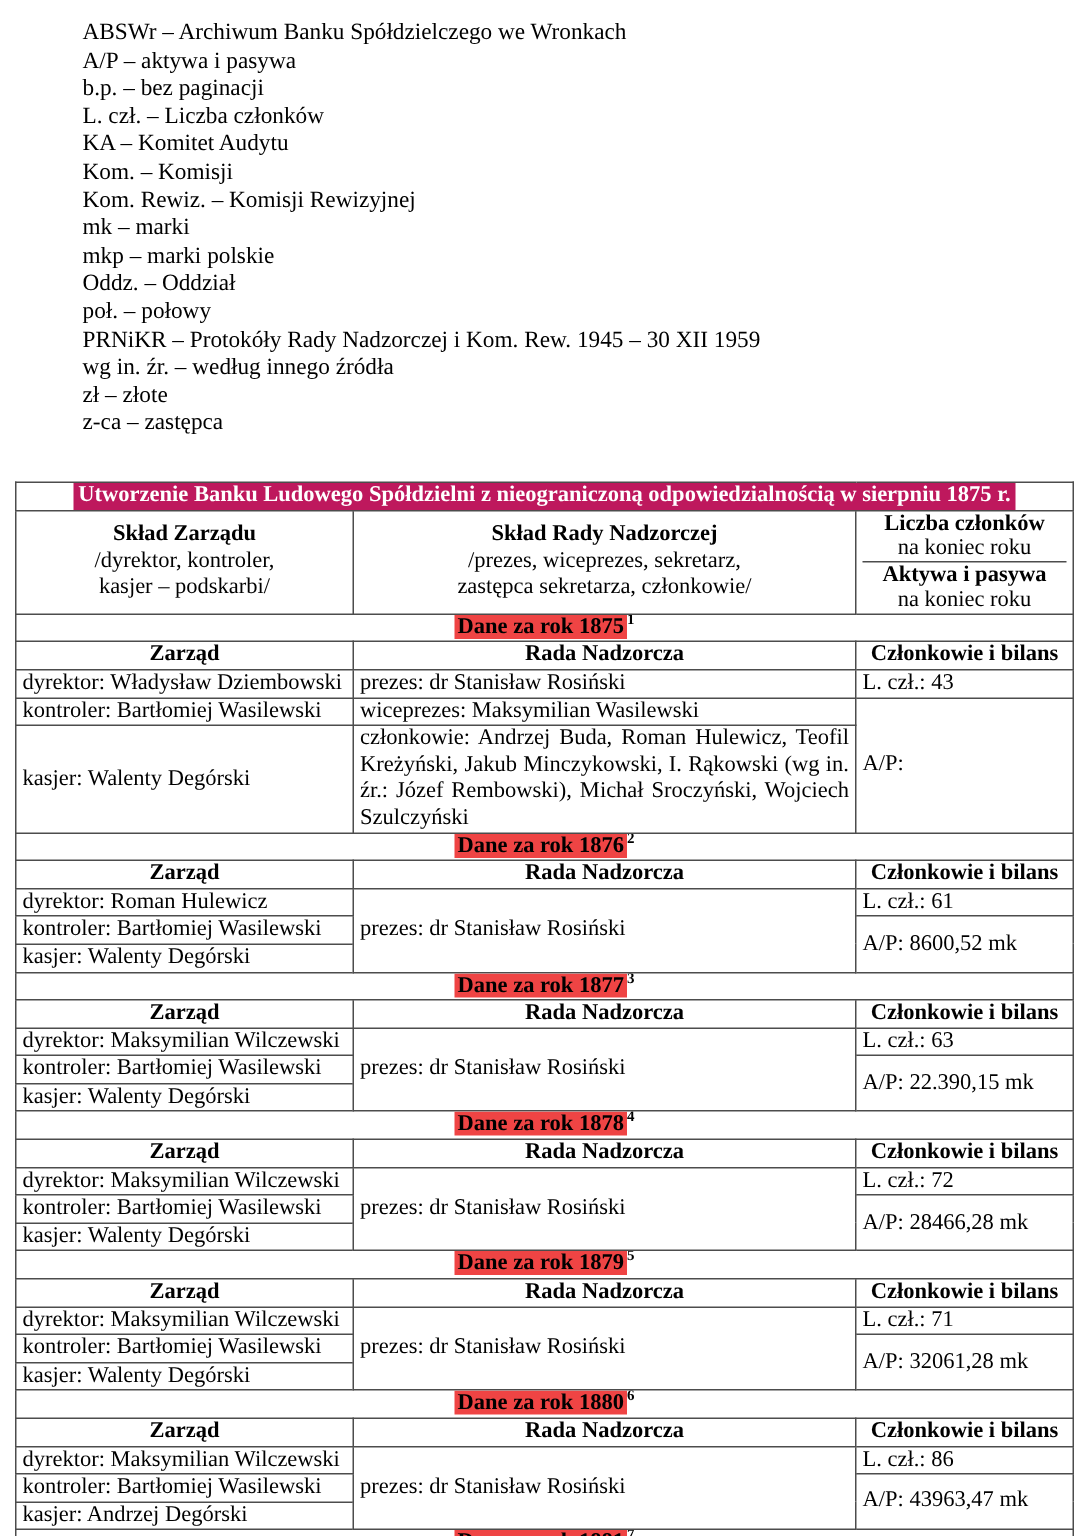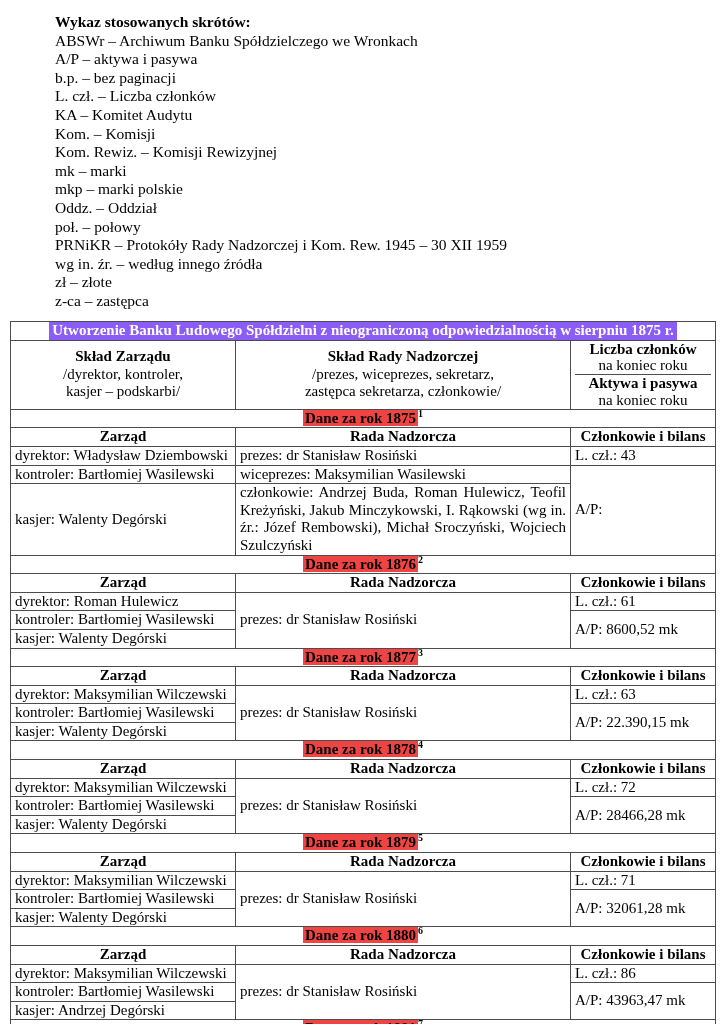--- a/index.html
+++ b/index.html
@@ -20,21 +20,21 @@
     border-collapse:collapse; table-layout:fixed; font-size:15px;
   }
   table.bank td {
     border:1px solid #4c4c4c; padding:0 4px;
     line-height:17.6px; vertical-align:middle; overflow:hidden;
   }
   col.c1 { width:225px; } col.c2 { width:335px; } col.c3 { width:145px; }
 
   .banner-cell { text-align:center; padding:1px 1px; }
   .banner {
-    display:inline-block; background:#8b5cf6; color:#fff; font-weight:bold;
+    display:inline-block; background:#be185d; color:#fff; font-weight:bold;
     padding:0 3px; line-height:17.6px; white-space:nowrap;
   }
 
   .chead { text-align:center; }
   .b { font-weight:bold; }
 
   td.p0 { padding:0;margin-top:36px; }
   .half { text-align:center; line-height:16.8px; padding:0 2px; }
   .half.first { border-bottom:1px solid #4c4c4c; }
 
@@ -45,21 +45,20 @@
   .sub { text-align:center; font-weight:bold; }
   td.topv { vertical-align:top; }
   td.just { text-align:justify; vertical-align:top; }
 </style>
 </head>
 <body>
 
 <div class="page">
 
   <div class="abbr">
-    <div class="abbr-title">Wykaz stosowanych skrótów:</div>
     <div>ABSWr – Archiwum Banku Spółdzielczego we Wronkach</div>
     <div>A/P – aktywa i pasywa</div>
     <div>b.p. – bez paginacji</div>
     <div>L. czł. – Liczba członków</div>
     <div>KA – Komitet Audytu</div>
     <div>Kom. – Komisji</div>
     <div>Kom. Rewiz. – Komisji Rewizyjnej</div>
     <div>mk – marki</div>
     <div>mkp – marki polskie</div>
     <div>Oddz. – Oddział</div>

